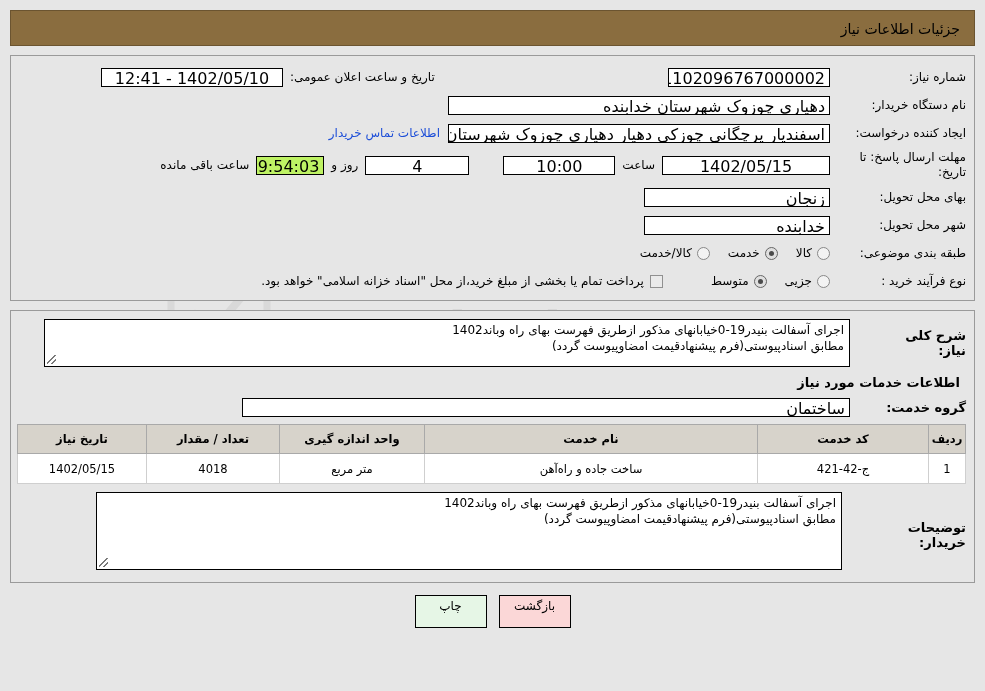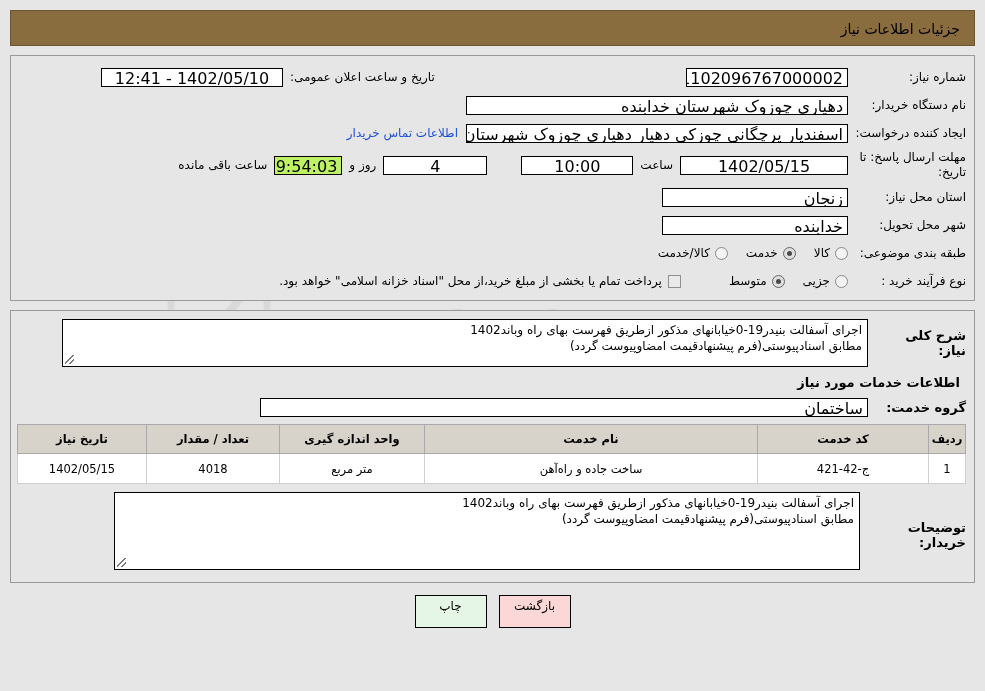--- a/index.html
+++ b/index.html
@@ -86,21 +86,21 @@
     align-items: center;
     justify-content: flex-start;
     margin-bottom: 6px;
     min-height: 22px;
   }
   .lbl {
     text-align: right;
     font-size: 12px;
     color: #000;
     flex: 0 0 auto;
-    padding-left: 6px;
+    padding-left: 24px;
   }
   .lbl-w { width: 112px; }
   .fld {
     background: #fff;
     border: 1px solid #000;
     height: 19px;
     line-height: 19px;
     font-size: 16px;
     padding: 0 4px;
     box-sizing: border-box;
@@ -305,21 +305,21 @@
       <div class="inline-lbl">ساعت</div>
       <div class="fld fld-time">10:00</div>
       <div style="width:34px"></div>
       <div class="fld fld-days">4</div>
       <div class="inline-lbl">روز و</div>
       <div class="fld fld-count">19:54:03</div>
       <div class="inline-lbl">ساعت باقی مانده</div>
     </div>
 
     <div class="row">
-      <div class="lbl lbl-w">استان محل نیاز:</div>
+      <div class="lbl lbl-w">بهای محل تحویل:</div>
       <div class="fld fld-loc rt">زنجان</div>
     </div>
 
     <div class="row">
       <div class="lbl lbl-w">شهر محل تحویل:</div>
       <div class="fld fld-loc rt">خدابنده</div>
     </div>
 
     <div class="row">
       <div class="lbl lbl-w">طبقه بندی موضوعی:</div>

